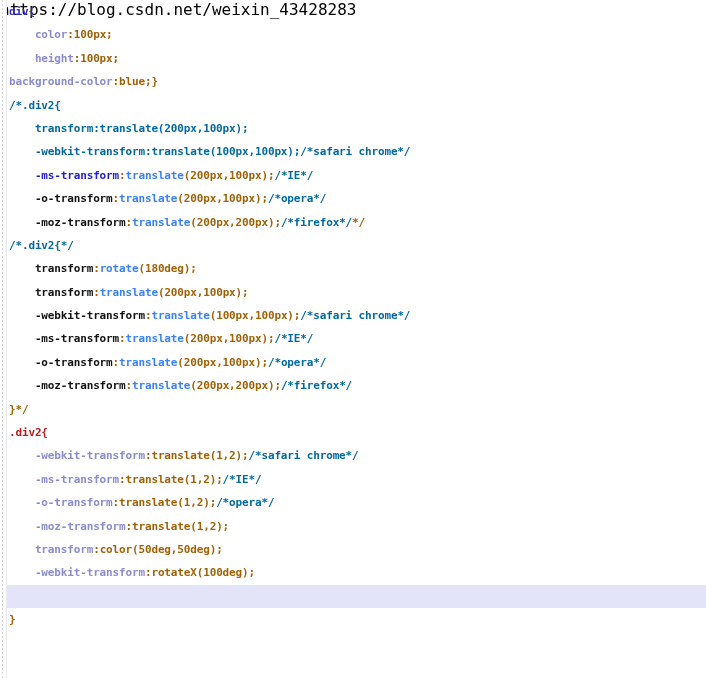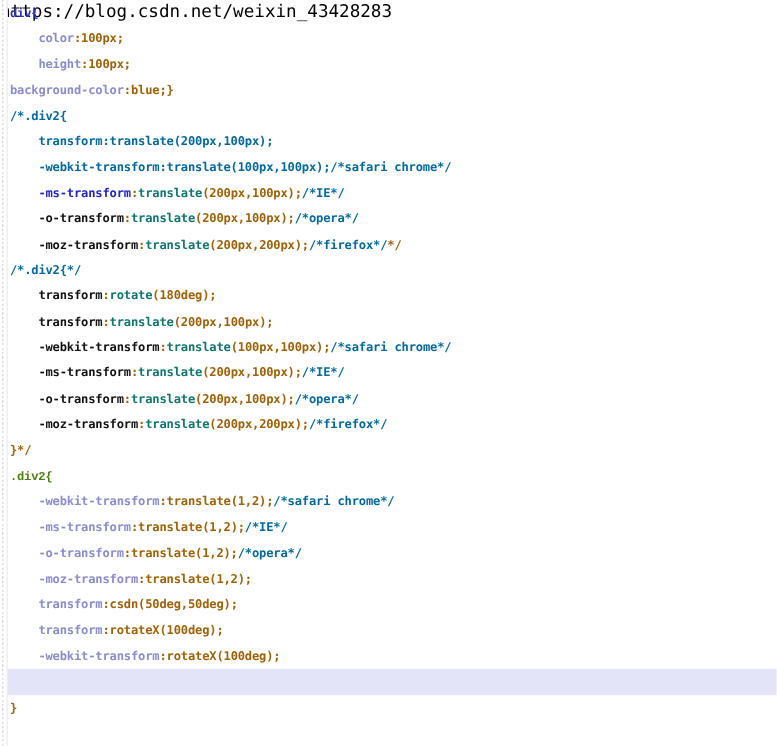--- a/index.html
+++ b/index.html
@@ -99,26 +99,26 @@
   }
   .fold.tick {
     border-top: 1px solid #8a8aa5;
     height: 1px;
     top: 11px;
     width: 5px;
   }
 
   
   .t-sel      { color: #2f2fc0; font-weight: bold; }   
-  .t-sel-red  { color: #4d7c0f; font-weight: bold; font-family: Liberation Mono, monospace; }   
+  .t-sel-red  { color: #b91c1c; font-weight: bold; }   
   .t-prop     { color: #8b8bd0; font-weight: bold; }   
   .t-prop-blue{ color: #2222cc; font-weight: bold; }   
   .t-prop-dark{ color: #111111; font-weight: bold; }   
   .t-val      { color: #a16207; font-weight: bold; }   
-  .t-fn       { color: #0f766e; font-weight: bold; }   
+  .t-fn       { color: #3b82f6; font-weight: bold; }   
   .t-comment  { color: #0369a1; font-weight: bold; }    and commented-out lines */
 
   
   .watermark {
     position: absolute;
     right: 7px;
     bottom: 8px;
     font-family: "Liberation Sans", sans-serif;
     font-size: 16px;
     color: #f0f0f0;
@@ -152,22 +152,21 @@
       <div class="line"><span class="t-prop-dark">    -webkit-transform</span><span class="t-val">:</span><span class="t-fn">translate</span><span class="t-val">(100px,100px);</span><span class="t-comment">/*safari chrome*/</span></div>
       <div class="line"><span class="t-prop-dark">    -ms-transform</span><span class="t-val">:</span><span class="t-fn">translate</span><span class="t-val">(200px,100px);</span><span class="t-comment">/*IE*/</span></div>
       <div class="line"><span class="t-prop-dark">    -o-transform</span><span class="t-val">:</span><span class="t-fn">translate</span><span class="t-val">(200px,100px);</span><span class="t-comment">/*opera*/</span></div>
       <div class="line"><span class="t-prop-dark">    -moz-transform</span><span class="t-val">:</span><span class="t-fn">translate</span><span class="t-val">(200px,200px);</span><span class="t-comment">/*firefox*/</span></div>
       <div class="line"><span class="t-val">}*/</span></div>
       <div class="line"><span class="fold box-red"></span><span class="t-sel-red">.div2{</span></div>
       <div class="line"><span class="t-prop">    -webkit-transform</span><span class="t-val">:translate(1,2);</span><span class="t-comment">/*safari chrome*/</span></div>
       <div class="line"><span class="t-prop">    -ms-transform</span><span class="t-val">:translate(1,2);</span><span class="t-comment">/*IE*/</span></div>
       <div class="line"><span class="t-prop">    -o-transform</span><span class="t-val">:translate(1,2);</span><span class="t-comment">/*opera*/</span></div>
       <div class="line"><span class="t-prop">    -moz-transform</span><span class="t-val">:translate(1,2);</span></div>
-      <div class="line"><span class="t-prop">    transform</span><span class="t-val">:csdn(50deg,50deg);</span></div>
-      <div class="line"><span class="t-prop">    transform</span><span class="t-val">:rotateX(100deg);</span></div>
+      <div class="line"><span class="t-prop">    transform</span><span class="t-val">:color(50deg,50deg);</span></div>
       <div class="line"><span class="t-prop">    -webkit-transform</span><span class="t-val">:rotateX(100deg);</span></div>
       <div class="line current blank"></div>
       <div class="line"><span class="t-val">}</span></div>
     </div>
 
   <div class="watermark">https://blog.csdn.net/weixin_43428283</div>
 
 </div>
 
 </body></html>

